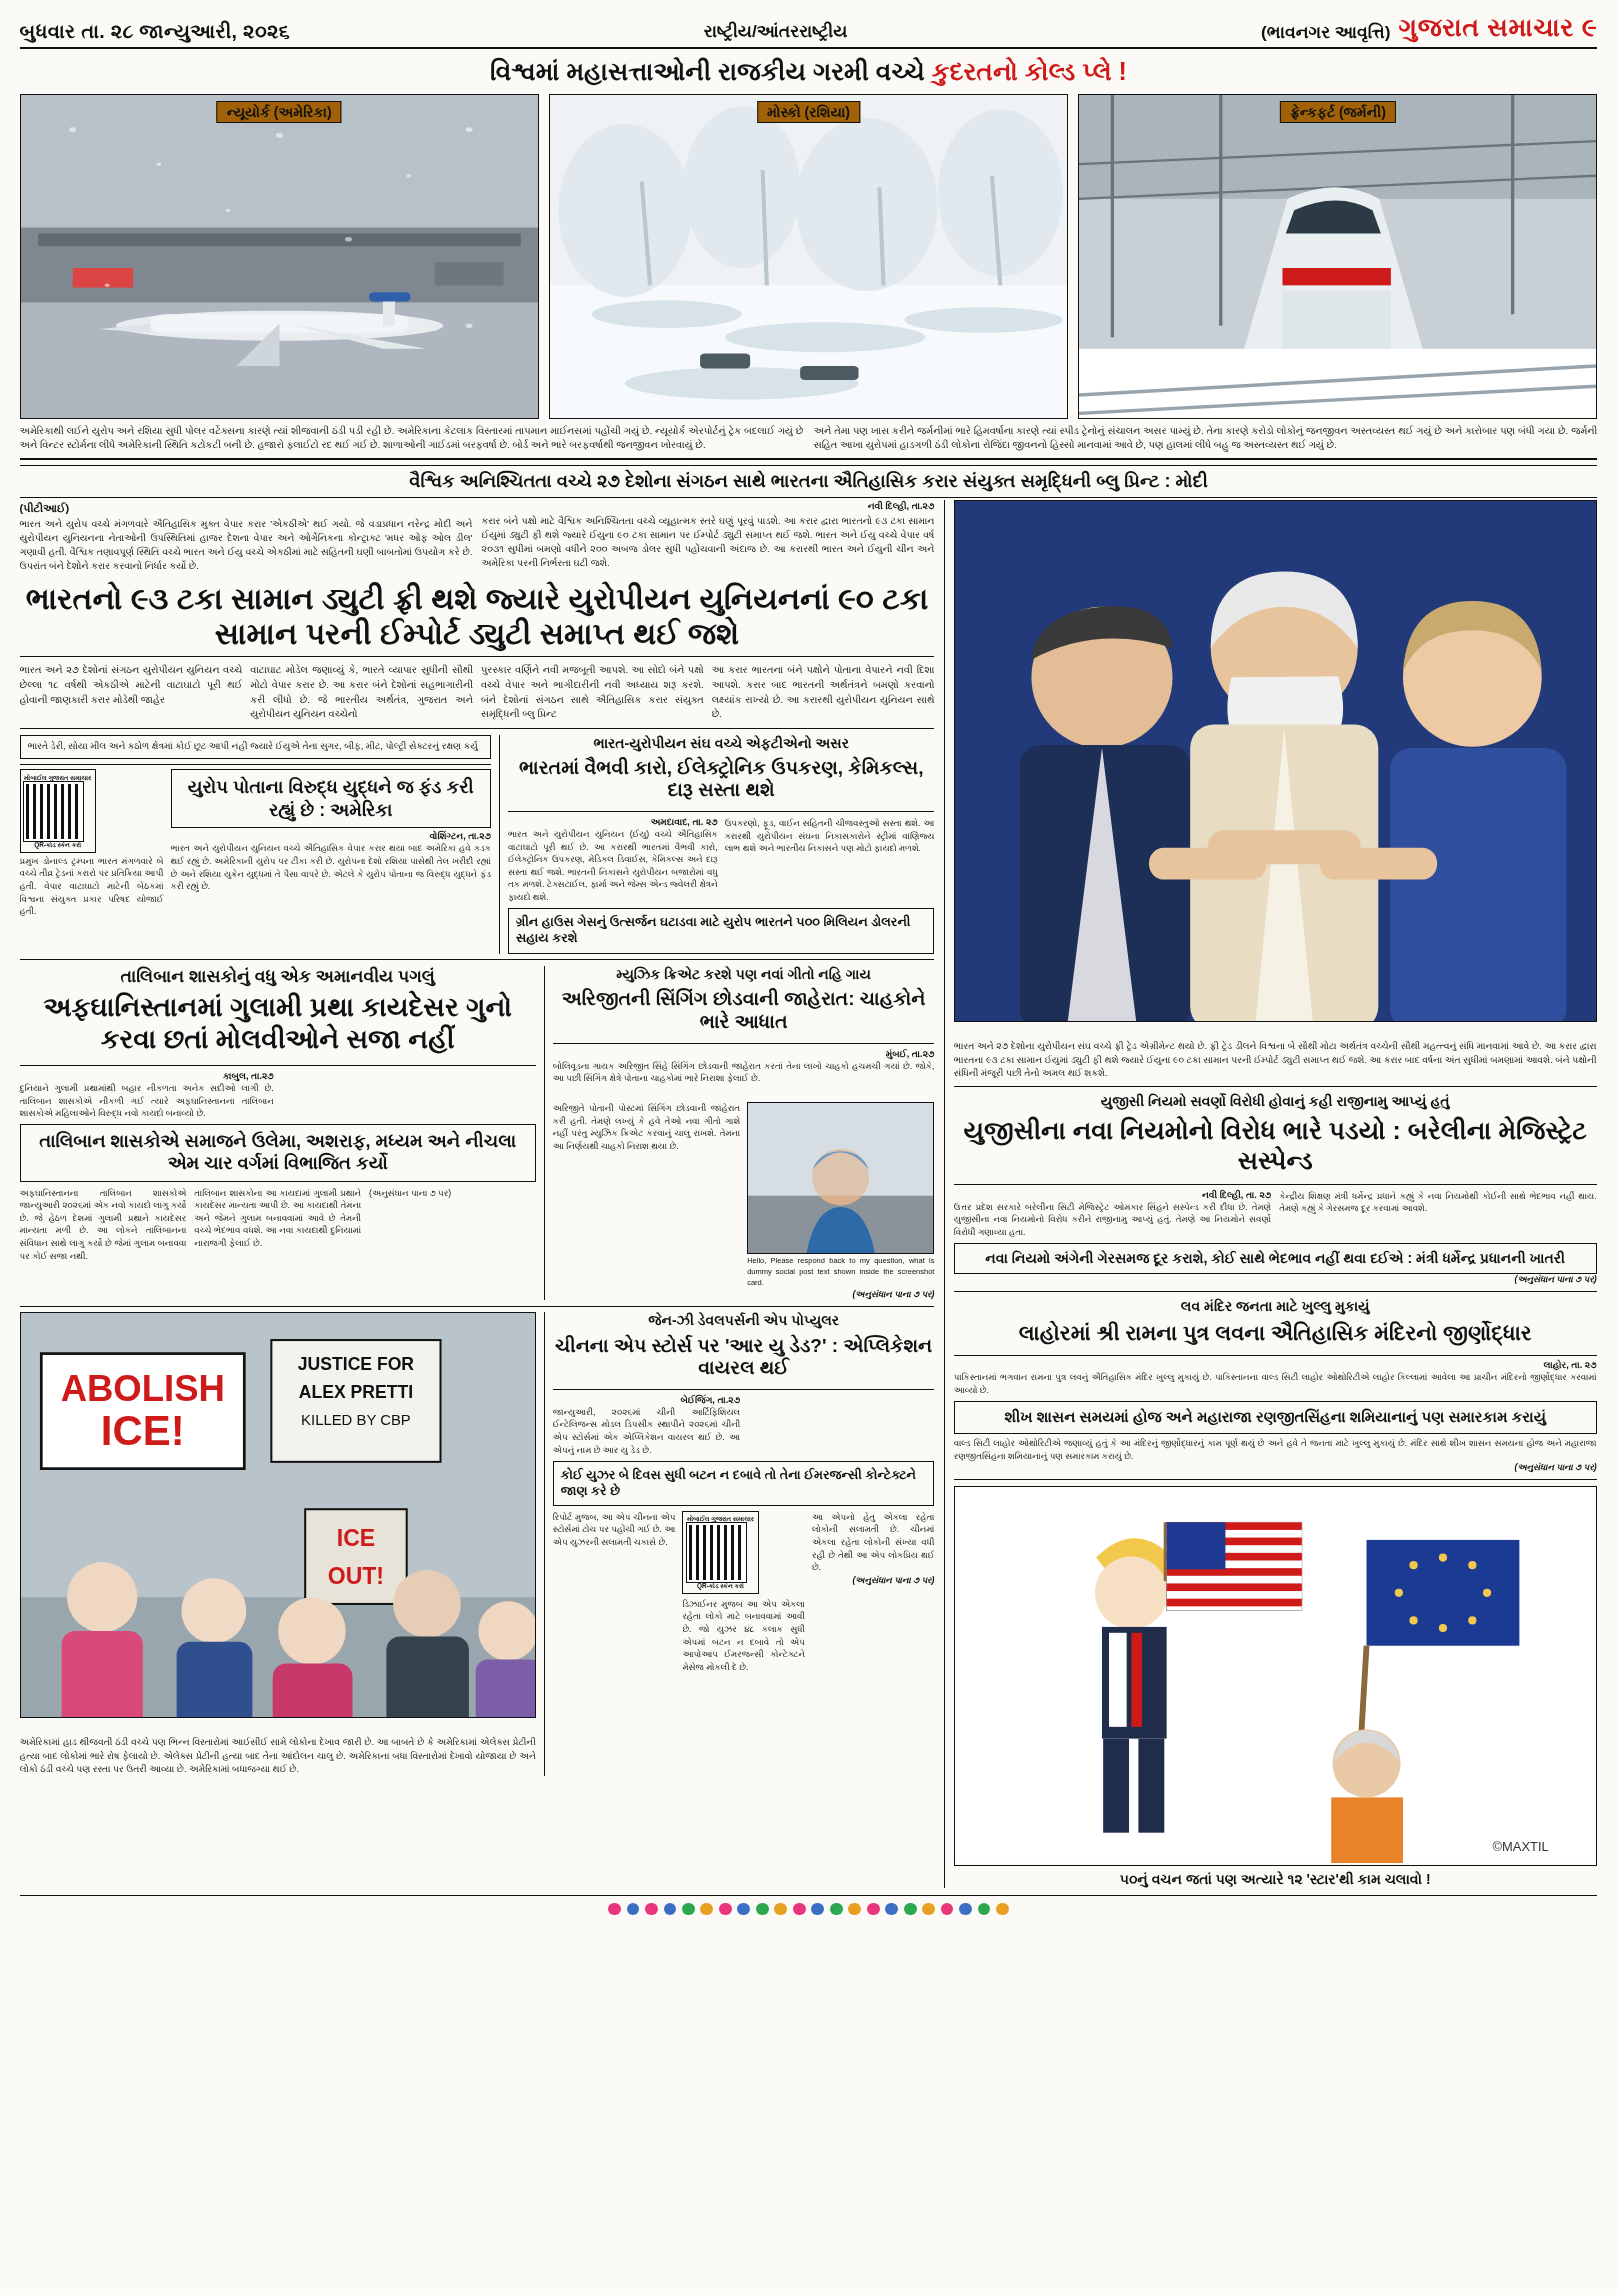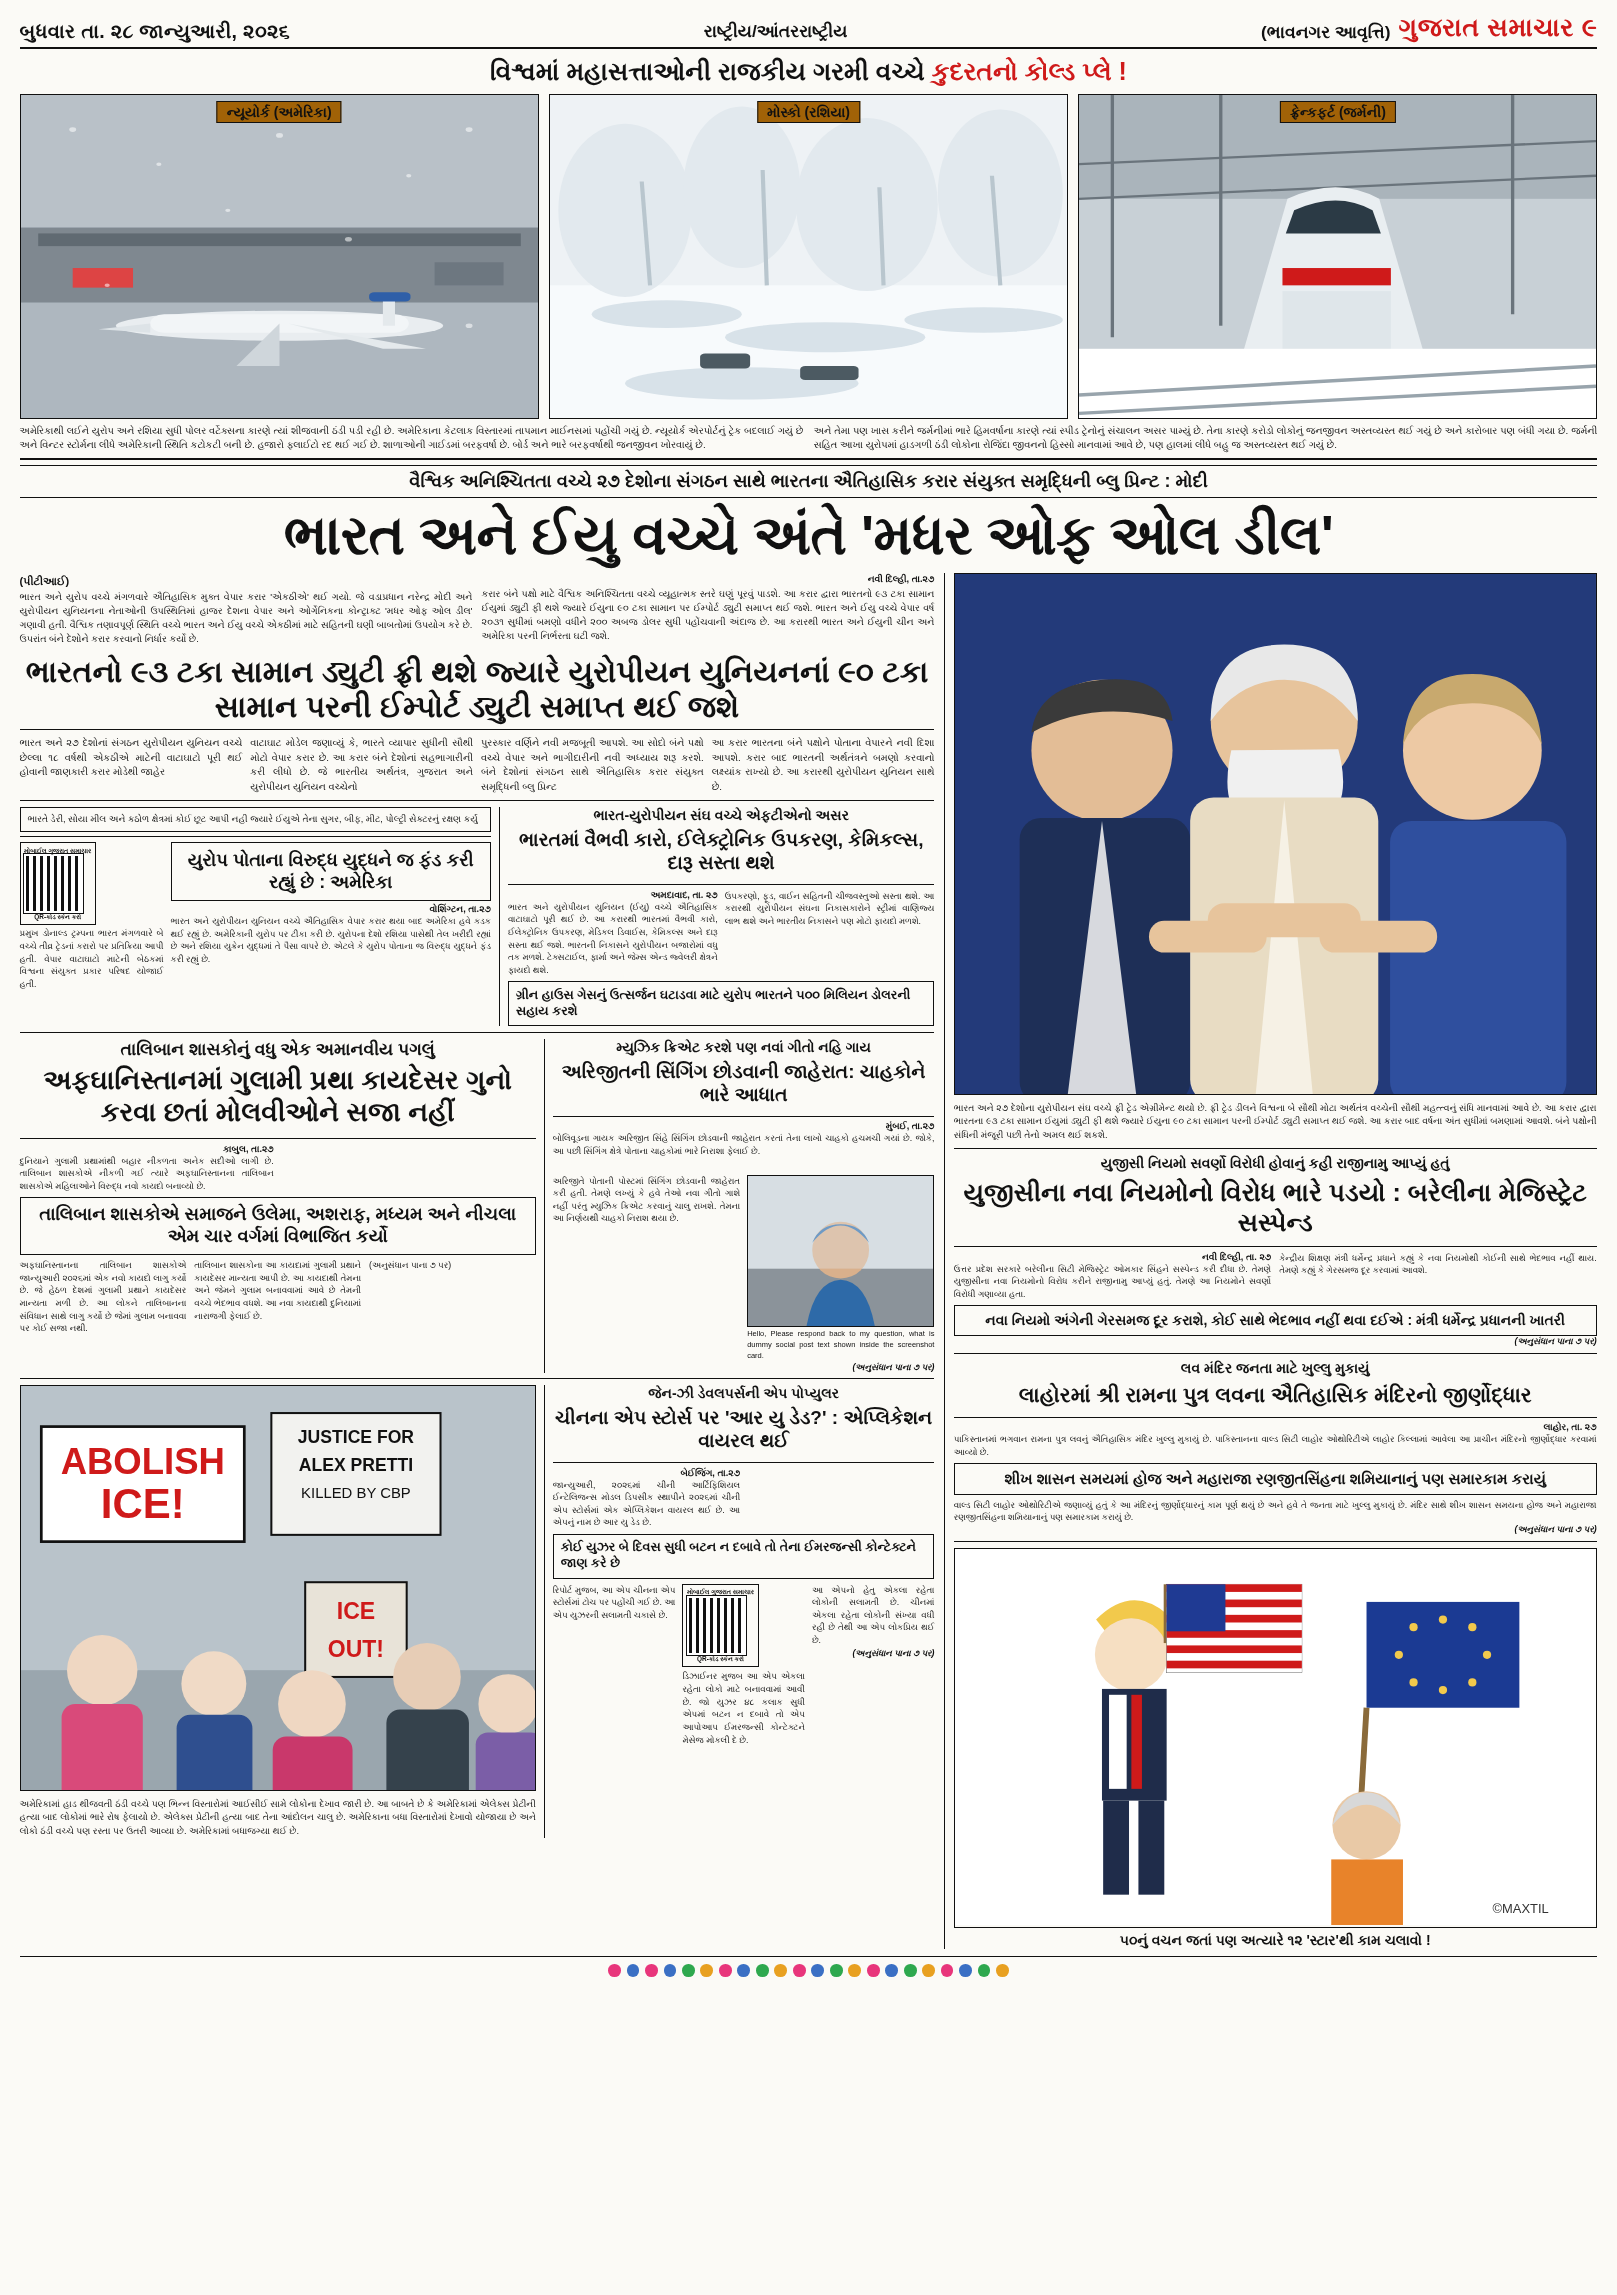--- a/index.html
+++ b/index.html
@@ -53,21 +53,21 @@
   .qrlabel{font-size:6.4px;font-weight:bold;line-height:1.2;}
   .photo2{border:1.7px solid #111;overflow:hidden;}
   .photo2 svg{display:block;width:100%;}
   .footerdots{display:flex;gap:5.8px;align-items:center;justify-content:center;padding-top:7px;border-top:1.7px solid #111;margin-top:7px;}
   .dot{width:12.7px;height:12.7px;border-radius:50%;}
   .colbox{border:1.7px solid #111;padding:5.8px 7px;box-sizing:border-box;}
   .twocol{display:flex;gap:8px;}
   .twocol>div{flex:1;}
   .threecol{display:flex;gap:8px;}
   .threecol>div{flex:1;}
-  .imgcap{font-size:9.2px;line-height:1.45;text-align:justify;padding-top:7px;}
+  .imgcap{font-size:9.2px;line-height:1.45;text-align:justify;padding-top:18px;}
   .cartoonbox{border:1.7px solid #111;overflow:hidden;}
   .mini-head{font-size:14px;font-weight:bold;line-height:1.25;text-align:center;}
 </style>
 </head>
 <body>
 
 <div class="page">
 
   <div class="masthead">
     <div class="date">બુધવાર તા. ૨૮ જાન્યુઆરી, ૨૦૨૬</div>
@@ -173,21 +173,20 @@
     </div>
   </div>
 
   <div class="photocaps">
     <div>અમેરિકાથી લઈને યુરોપ અને રશિયા સુધી પોલર વર્ટેક્સના કારણે ત્યાં શીજવાની ઠંડી પડી રહી છે. અમેરિકાના કેટલાક વિસ્તારમાં તાપમાન માઈનસમાં પહોંચી ગયું છે. ન્યૂયોર્ક એરપોર્ટનું ટ્રેક બદલાઈ ગયું છે અને વિન્ટર સ્ટોર્મના લીધે અમેરિકાની સ્થિતિ કટોકટી બની છે. હજારો ફ્લાઈટો રદ થઈ ગઈ છે. શાળાઓની ગાઈડમાં બરફવર્ષા છે. બોર્ડ અને ભારે બરફવર્ષાથી જનજીવન ખોરવાયું છે.</div>
     <div>અને તેમા પણ ખાસ કરીને જર્મનીમાં ભારે હિમવર્ષાના કારણે ત્યાં સ્પીડ ટ્રેનોનું સંચાલન અસર પામ્યું છે. તેના કારણે કરોડો લોકોનું જનજીવન અસ્તવ્યસ્ત થઈ ગયું છે અને કારોબાર પણ બંધી ગયા છે. જર્મની સહિત આખા યુરોપમાં હાડગળી ઠંડી લોકોના રોજિંદા જીવનનો હિસ્સો માનવામાં આવે છે, પણ હાલમાં લીધે બહુ જ અસ્તવ્યસ્ત થઈ ગયું છે.</div>
   </div>
 
   <div class="kicker">વૈશ્વિક અનિશ્ચિતતા વચ્ચે ૨૭ દેશોના સંગઠન સાથે ભારતના ઐતિહાસિક કરાર સંયુક્ત સમૃદ્ધિની બ્લુ પ્રિન્ટ : મોદી</div>
 
-  <div class="mainhead">ભારત અને ઈયુ વચ્ચે અંતે 'મધર ઓફ ઓલ ડીલ'</div>
 
   <div class="grid">
 
     <div class="colL">
 
       <div class="lead">
         <div>
           <div class="byline">(પીટીઆઈ)</div>
           <div class="small">ભારત અને યુરોપ વચ્ચે મંગળવારે ઐતિહાસિક મુક્ત વેપાર કરાર 'એકઠીએ' થઈ ગયો. જે વડાપ્રધાન નરેન્દ્ર મોદી અને યુરોપીયન યુનિયનના નેતાઓની ઉપસ્થિતિમાં હાજર દેશના વેપાર અને ઓર્ગેનિકના કોન્ટ્રાક્ટ 'મધર ઓફ ઓલ ડીલ' ગણાવી હતી. વૈશ્વિક તણાવપૂર્ણ સ્થિતિ વચ્ચે ભારત અને ઈયુ વચ્ચે એકઠીમાં માટે સહિતની ઘણી બાબતોમાં ઉપયોગ કરે છે. ઉપરાંત બંને દેશોને કરાર કરવાનો નિર્ધાર કર્યો છે.</div>
         </div>

